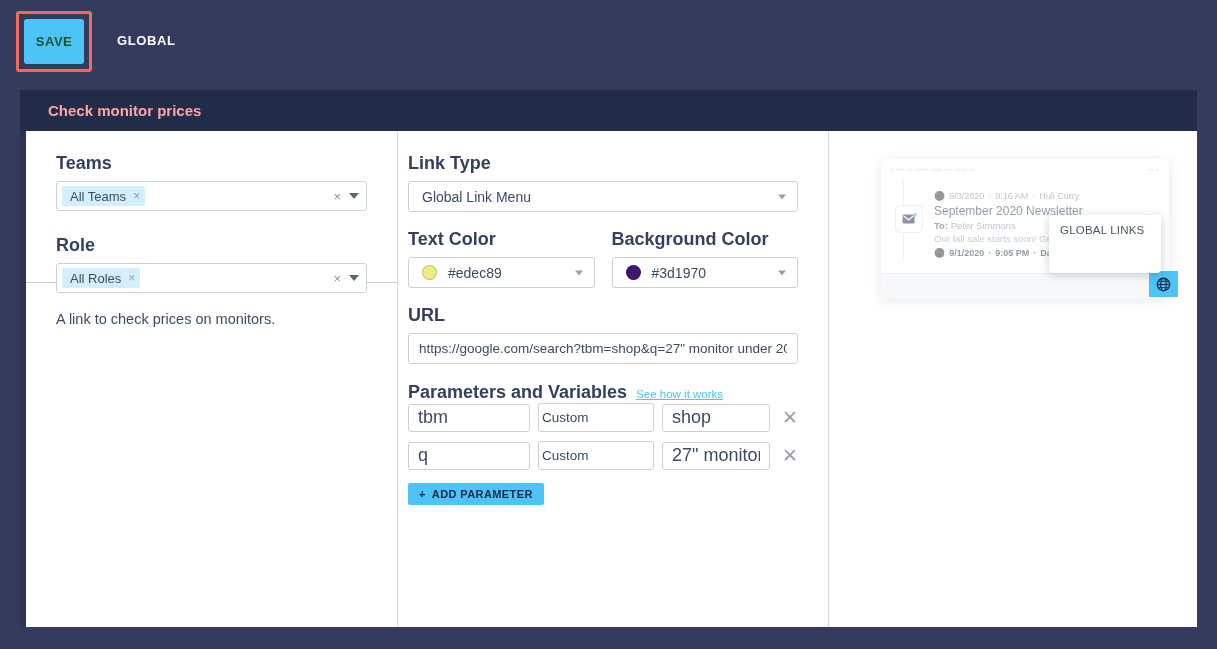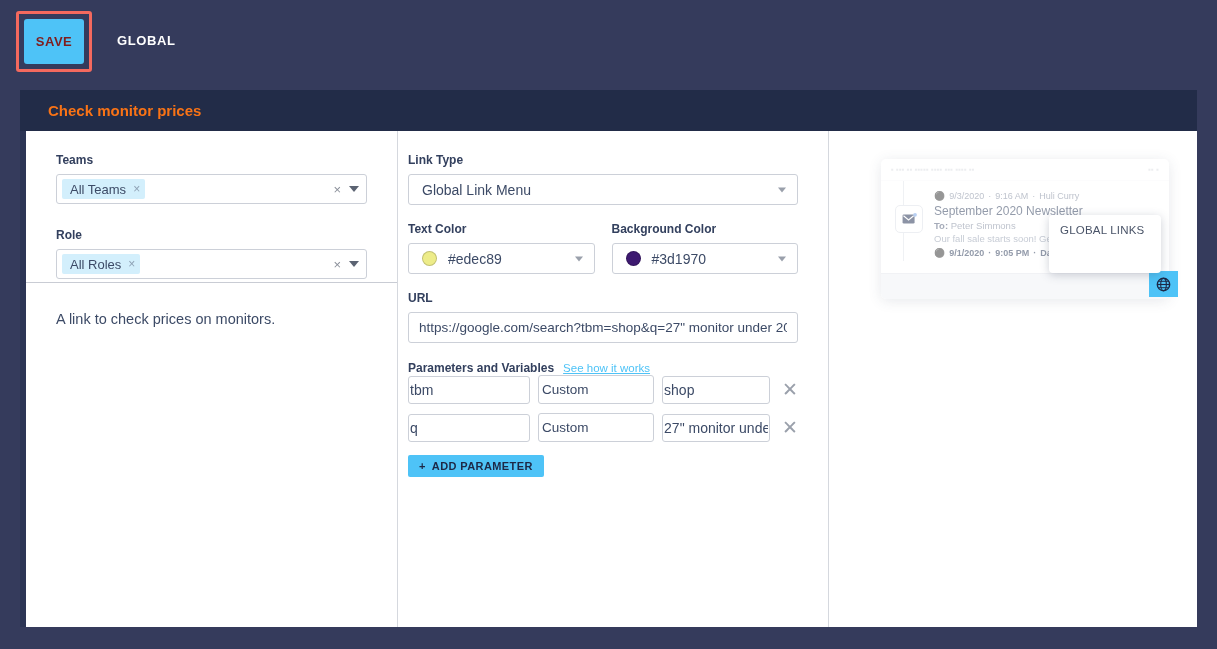--- a/index.html
+++ b/index.html
@@ -22,21 +22,21 @@
     position: absolute; left: 16px; top: 11px;
     width: 76px; height: 61px;
     border: 3px solid #f4695e;
     border-radius: 3px;
     display: flex; align-items: center; justify-content: center;
   }
   .save-btn {
     width: 60px; height: 45px;
     background: #4ec3f7;
     border: none; border-radius: 3px;
-    color: #7f1d1d;
+    color: #14532d;
     font-size: 13px; font-weight: bold;
     letter-spacing: .5px;
     font-family: "Liberation Sans", sans-serif;
     cursor: pointer;
     display: flex; align-items: center; justify-content: center;
   }
   .cancel-btn {
     position: absolute; left: 111px; top: 32px;
     background: none; border: none;
     color: #ffffff;
@@ -53,21 +53,21 @@
     background: #ffffff;
     overflow: hidden;
   }
   .card-header {
     height: 41px;
     background: #222c48;
     display: flex; align-items: center;
     padding-left: 28px;
   }
   .card-title {
-    color: #f97316;
+    color: #fca5a5;
     font-size: 15px; font-weight: bold;
   }
   .card-body {
     position: relative;
     height: 496px;
     display: flex;
     background: #ffffff;
   }
   .navy-strip {
     width: 6px;
@@ -85,21 +85,21 @@
   .left-top {
     padding: 22px 30px 0 30px;
     height: 152px;
     border-bottom: 1px solid #c9ccd4;
   }
   .left-bottom {
     padding: 28px 30px 0 30px;
     flex: 1;
   }
   .field-label {
-    font-size: 12px; font-weight: bold;
+    font-size: 18px; font-weight: bold;
     color: #33405e;
     margin-bottom: 7px;
   }
   .desc-text {
     font-size: 14.5px;
     color: #3c4a66;
   }
   .multiselect {
     height: 30px;
     border: 1px solid #ccd0d8;
@@ -196,22 +196,22 @@
     cursor: pointer;
   }
   .param-row {
     display: flex; align-items: center;
     gap: 8px; margin-bottom: 9px;
   }
   .p-input {
     height: 28px;
     border: 1px solid #ccd0d8;
     border-radius: 3px;
-    padding: 0 1px;
-    font-size: 14px;
+    padding: 0 9px;
+    font-size: 18px;
     color: #3c4a66;
     font-family: "Liberation Sans", sans-serif;
     background: #fff;
   }
   .p-name { width: 122px; }
   .p-val  { width: 108px; }
   .p-sel {
     width: 122px; height: 29px;
     border: 1px solid #ccd0d8;
     border-radius: 3px;

